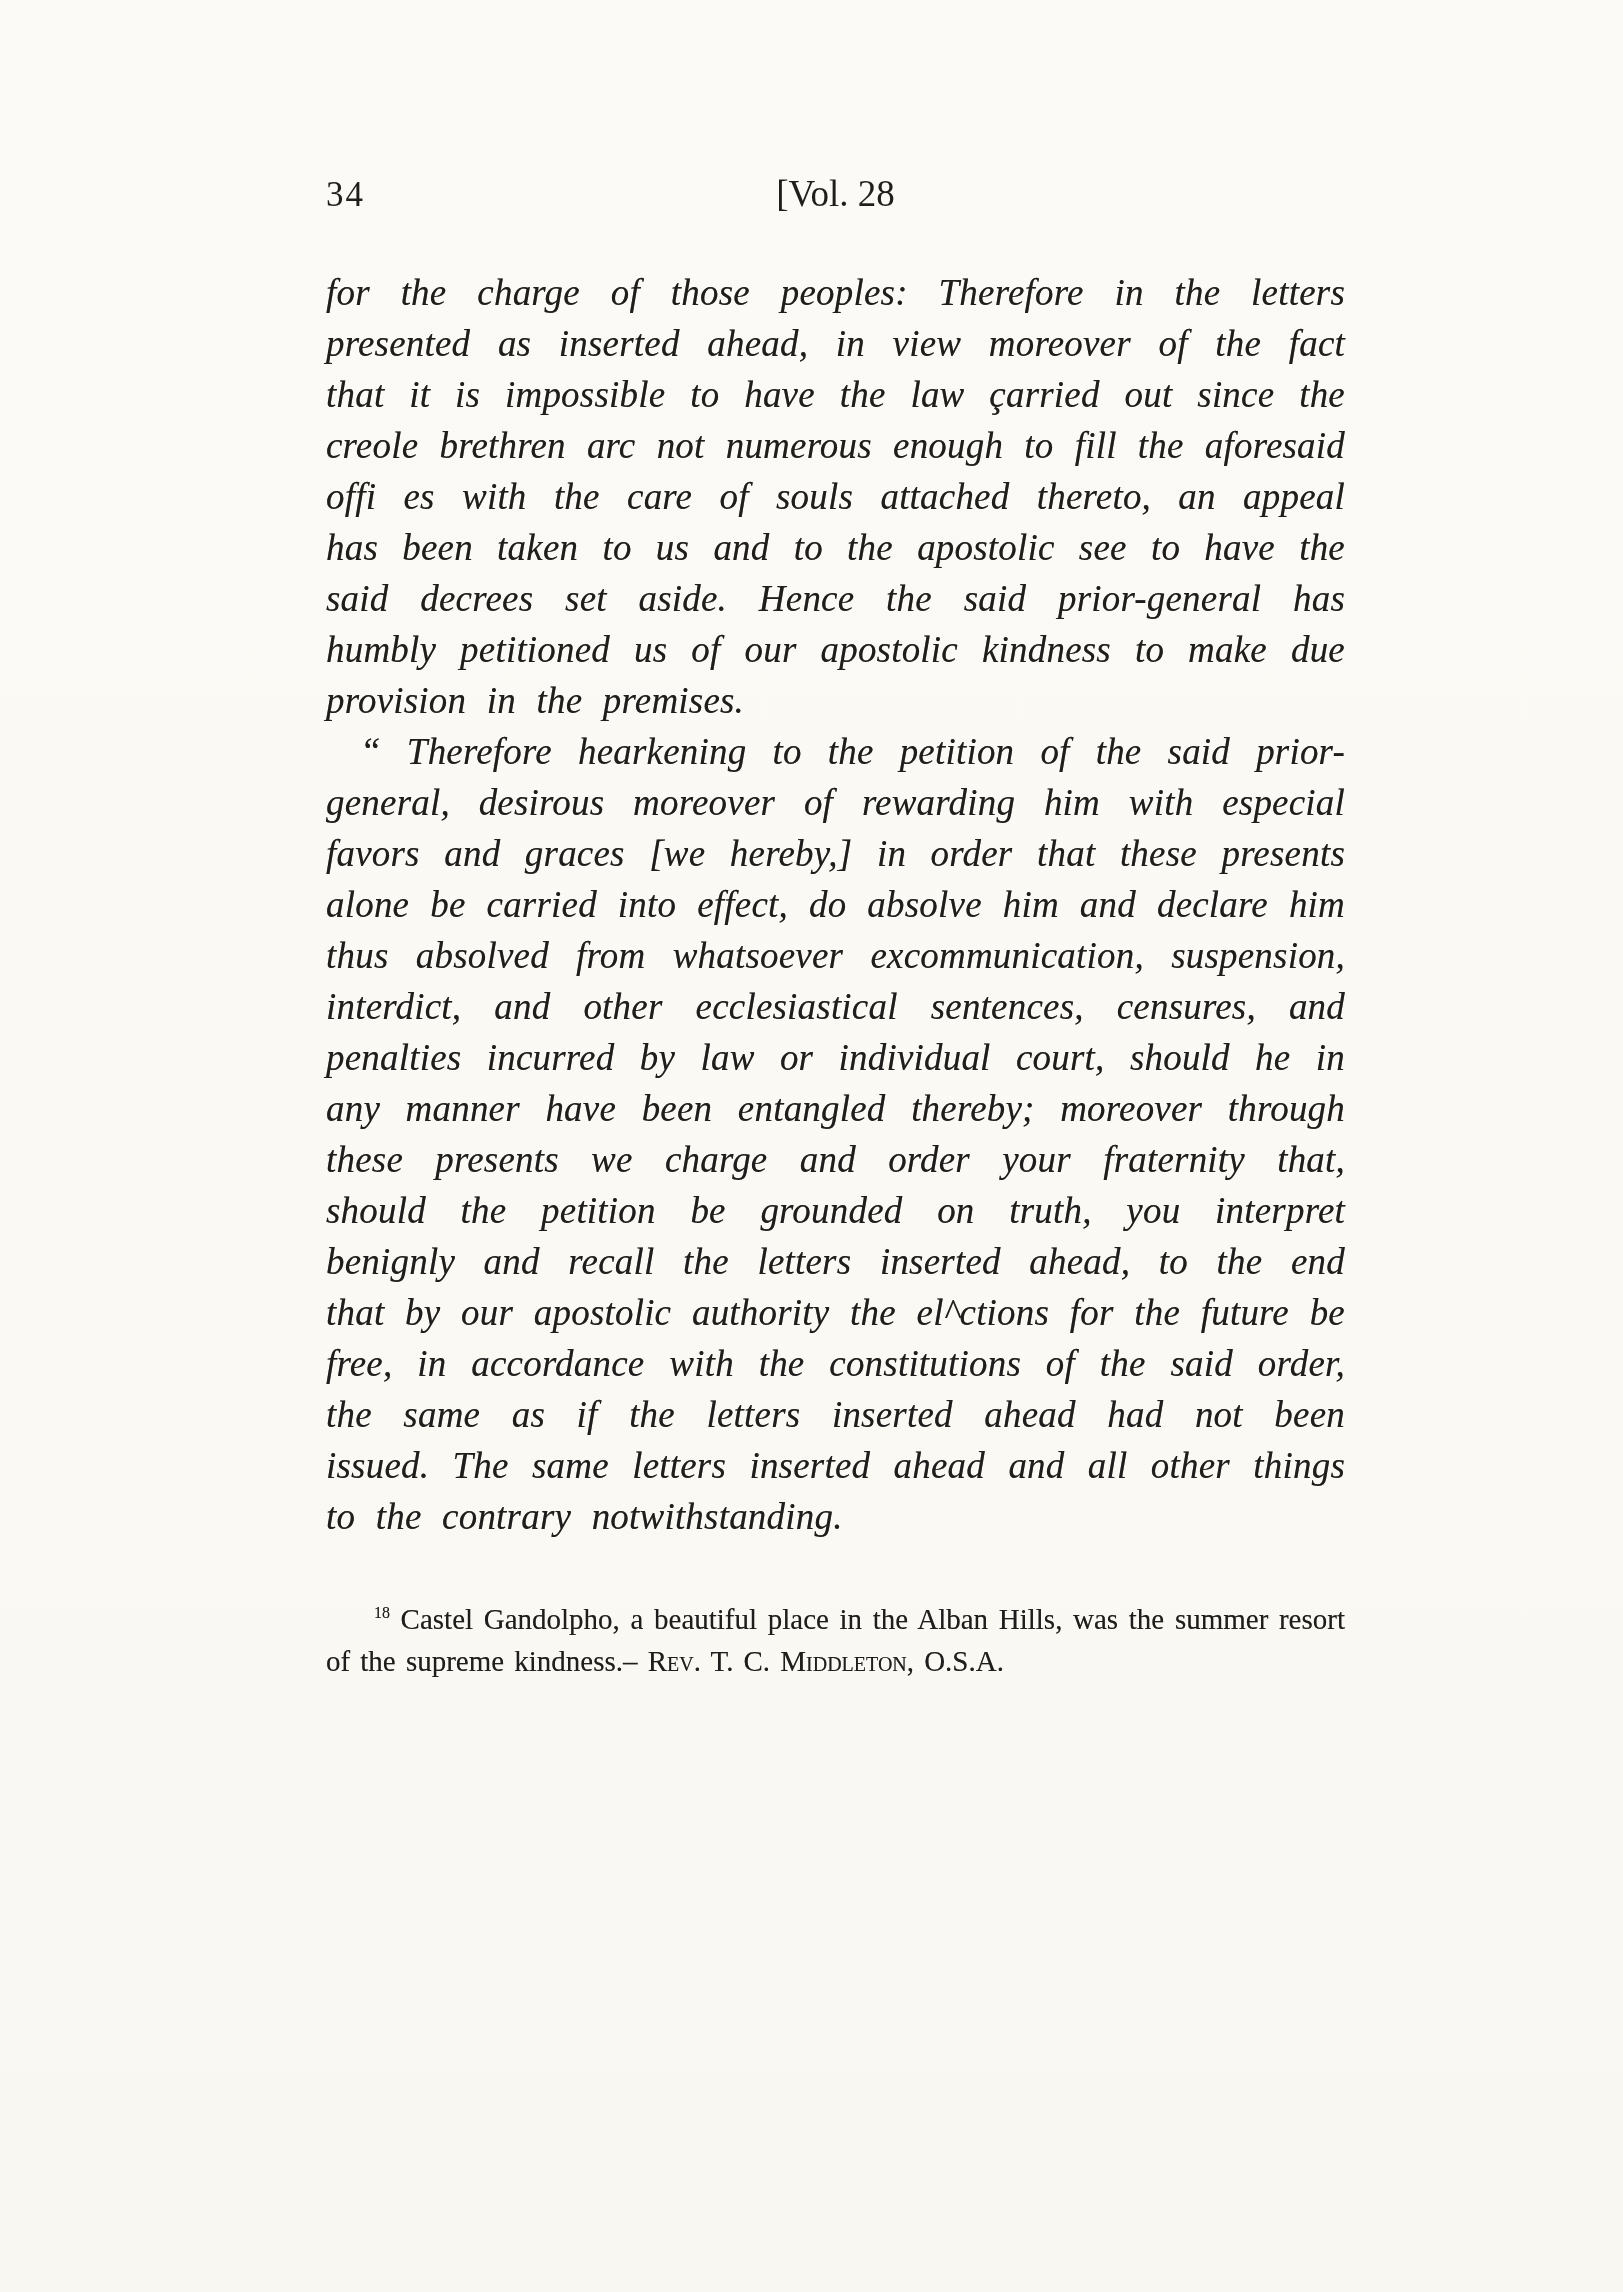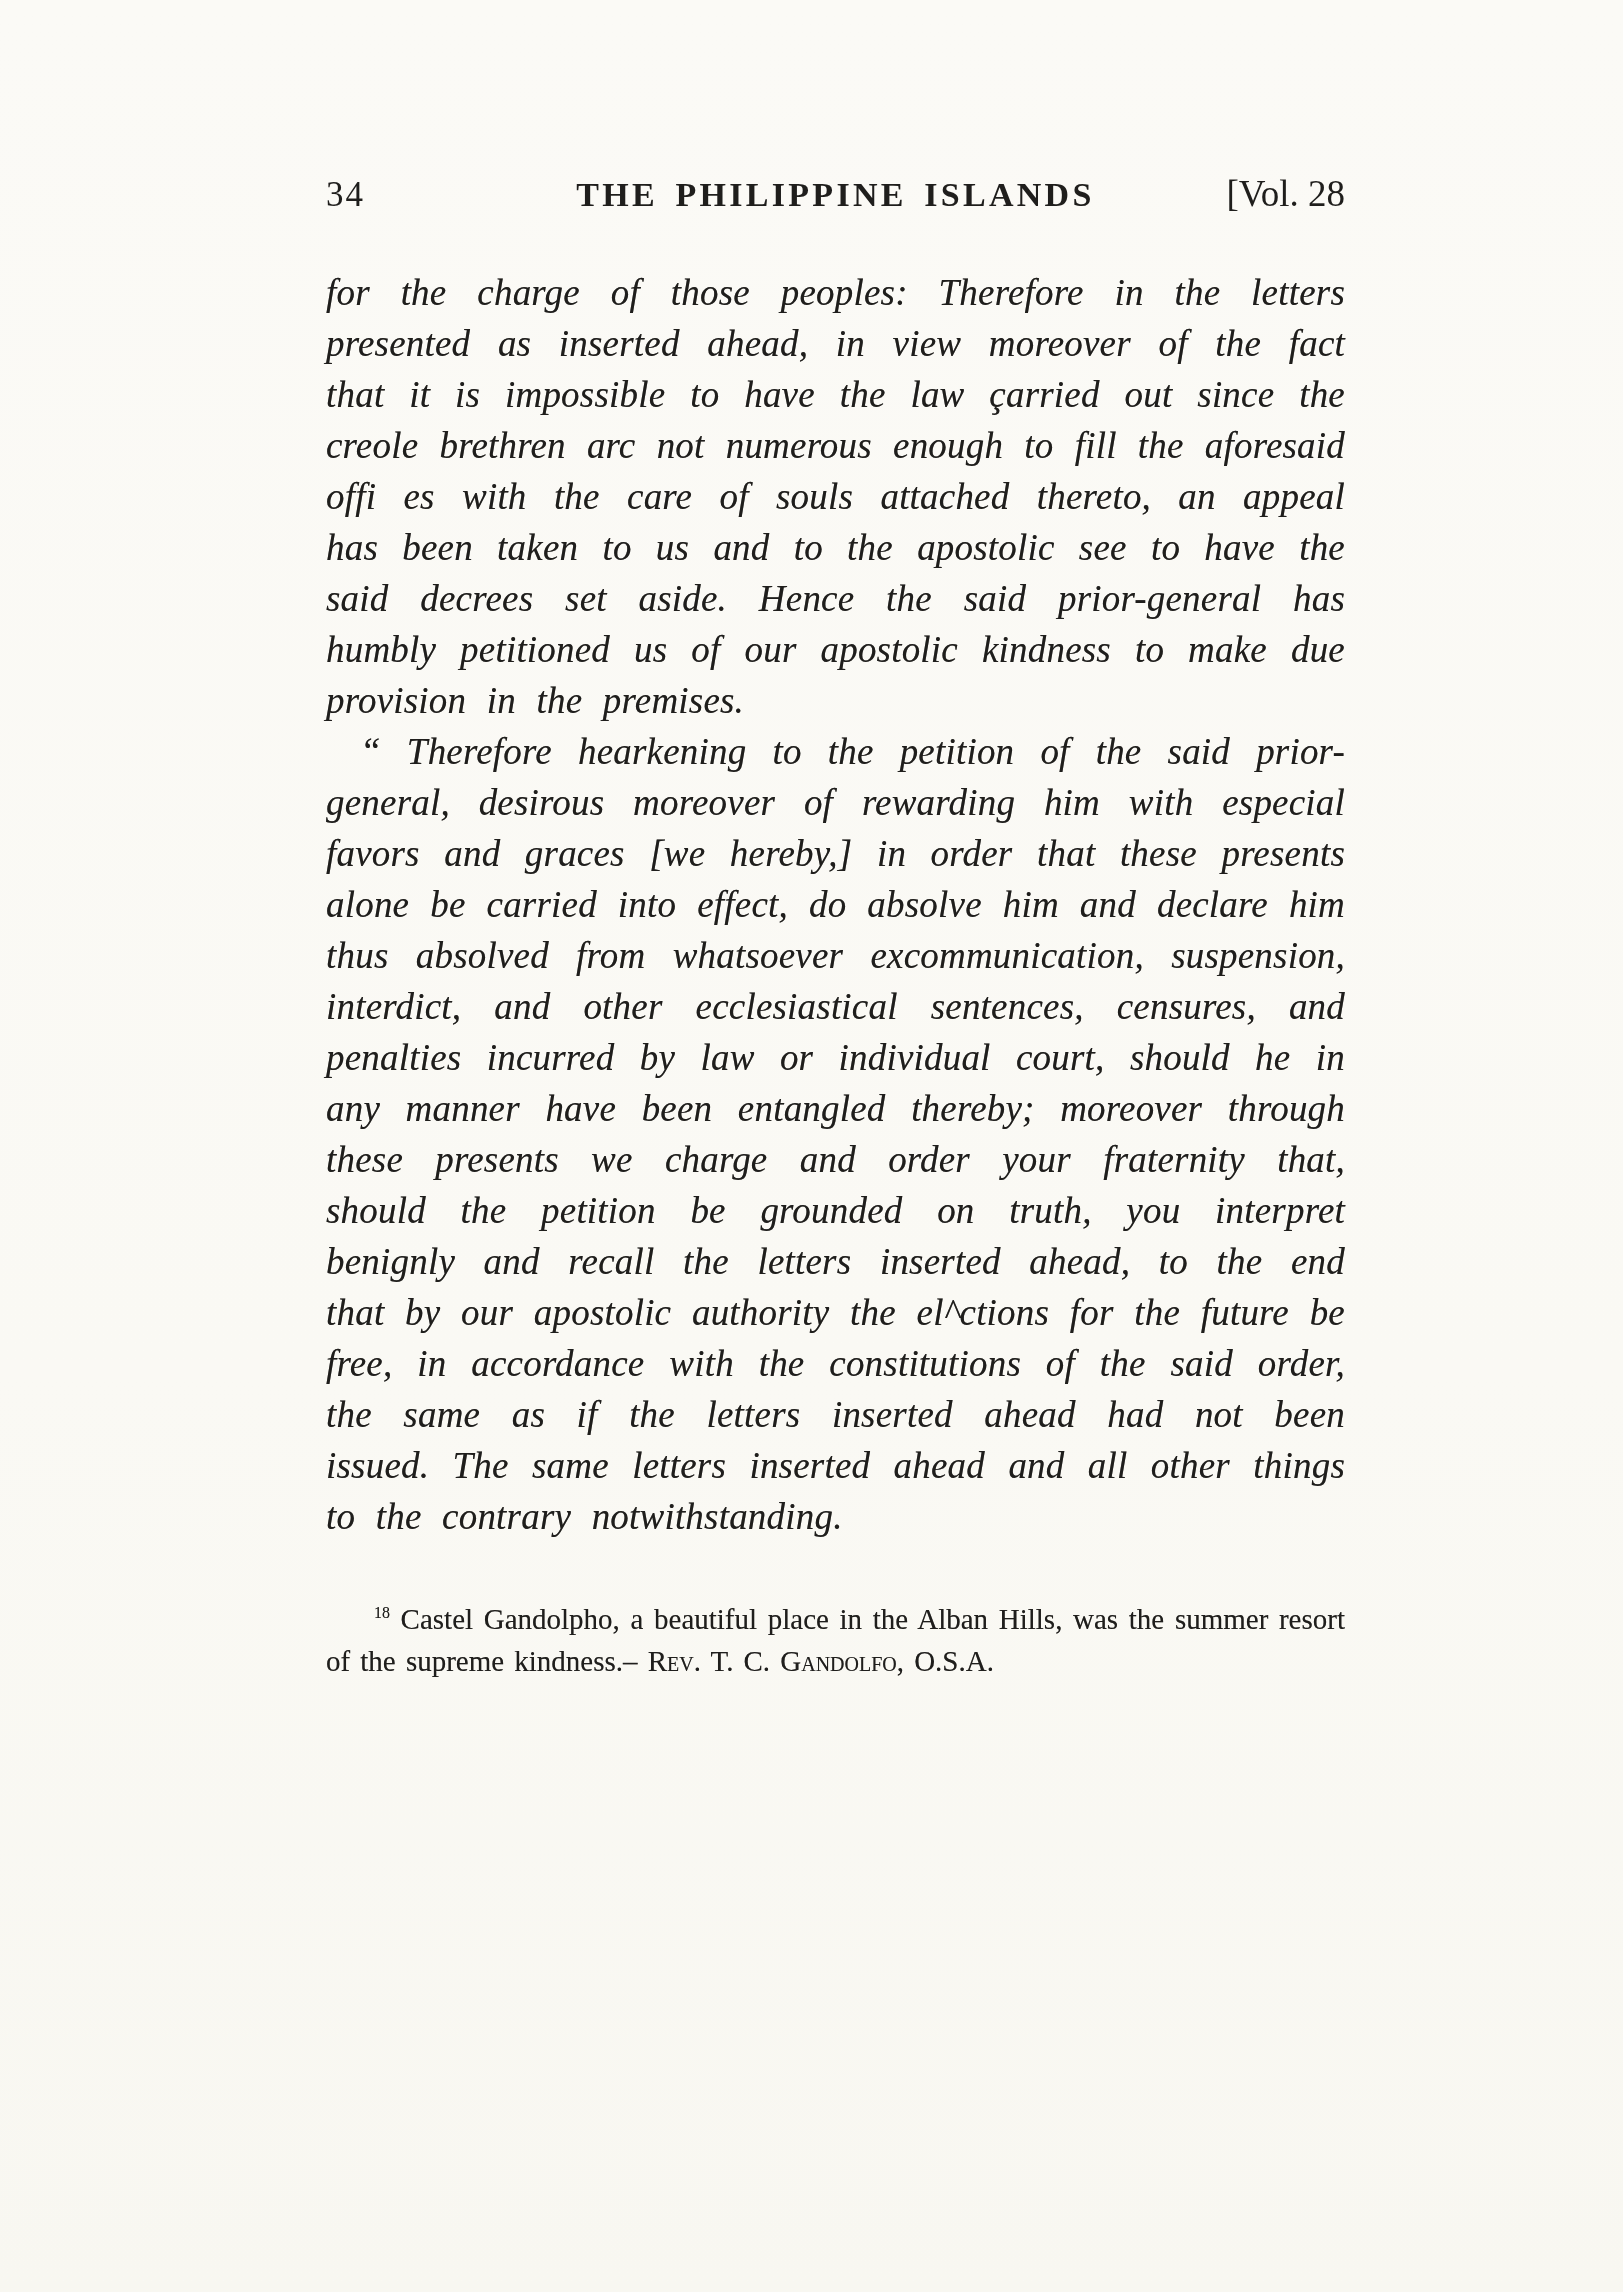--- a/index.html
+++ b/index.html
@@ -88,31 +88,30 @@
     font-variant: small-caps;
   }
 </style>
 </head>
 <body>
 
 <div class="page">
 
   <header class="running-head">
     <span class="page-num">34</span>
-    <span class="running-title">THE PHILIPPINE ISLANDS</span>
     <span class="volume-label">[Vol. 28</span>
   </header>
 
   <main class="body-text">
 
     <p class="para">for the charge of those peoples: Therefore in the letters presented as inserted ahead, in view moreover of the fact that it is impossible to have the law çarried out since the creole brethren arc not numerous enough to fill the aforesaid offi es with the care of souls attached thereto, an appeal has been taken to us and to the apostolic see to have the said decrees set aside. Hence the said prior-general has humbly petitioned us of our apostolic kindness to make due provision in the premises.</p>
 
     <p class="para indented">“ Therefore hearkening to the petition of the said prior-general, desirous moreover of rewarding him with especial favors and graces [we hereby,] in order that these presents alone be carried into effect, do absolve him and declare him thus absolved from whatsoever excommunication, suspension, interdict, and other ecclesiastical sentences, censures, and penalties incurred by law or individual court, should he in any manner have been entangled thereby; moreover through these presents we charge and order your fraternity that, should the petition be grounded on truth, you interpret benignly and recall the letters inserted ahead, to the end that by our apostolic authority the el^ctions for the future be free, in accordance with the constitutions of the said order, the same as if the letters inserted ahead had not been issued. The same letters inserted ahead and all other things to the contrary notwithstanding.</p>
 
 
   </main>
 
   <footer class="footnote">
-    <p><sup class="fnref">18</sup><span> Castel Gandolpho, a beautiful place in the Alban Hills, was the summer resort of the supreme kindness.– </span><span class="sc">Rev. T. C. Gandolfo</span><span>, O.S.A.</span></p>
+    <p><sup class="fnref">18</sup><span> Castel Gandolpho, a beautiful place in the Alban Hills, was the summer resort of the supreme kindness.– </span><span class="sc">Rev. T. C. Middleton</span><span>, O.S.A.</span></p>
   </footer>
 
 </div>
 
 
 </body></html>

